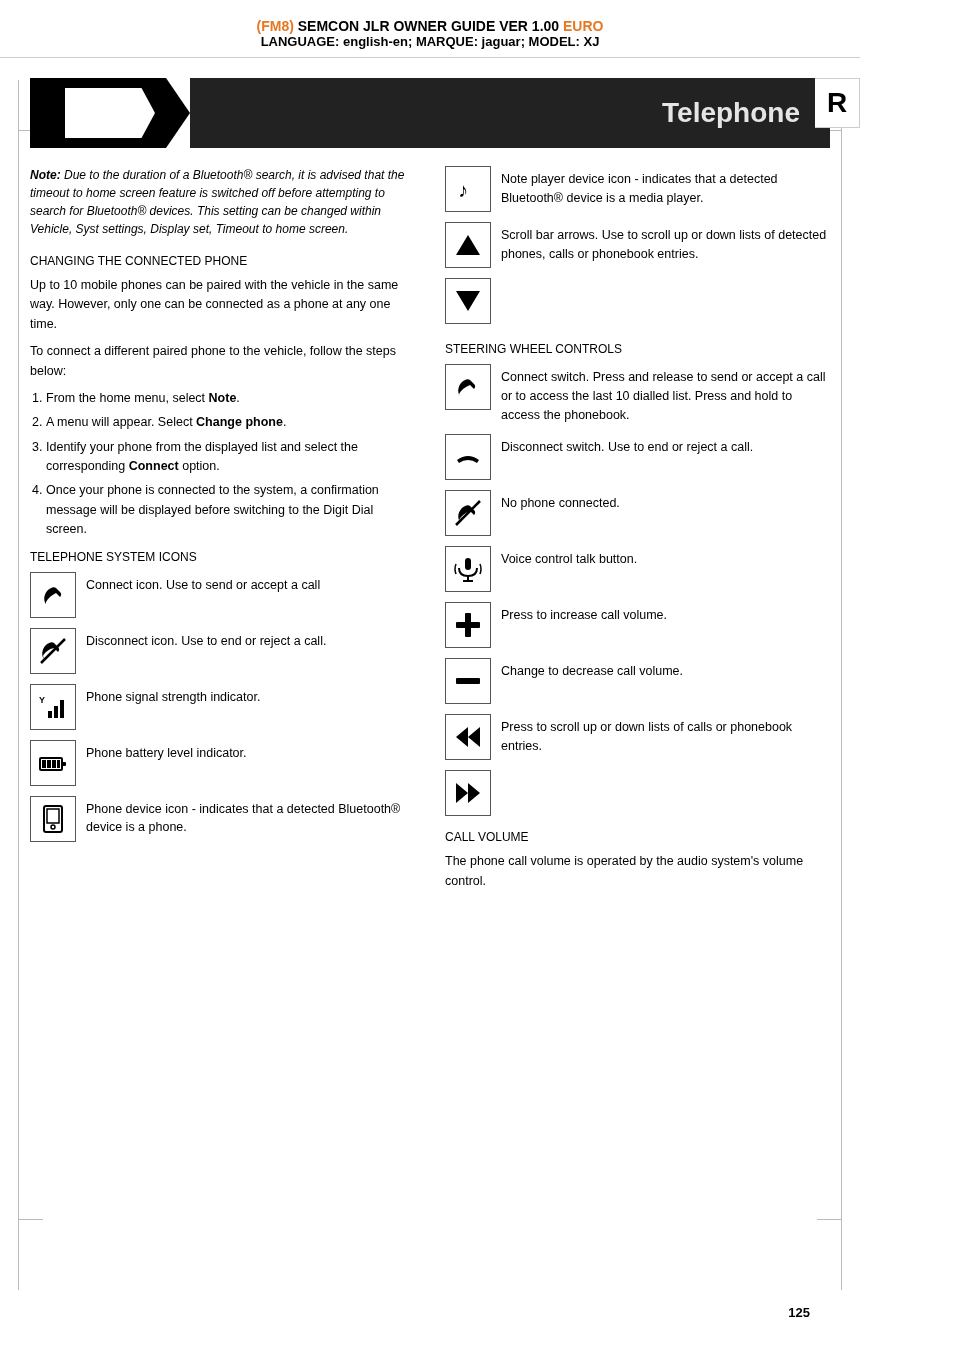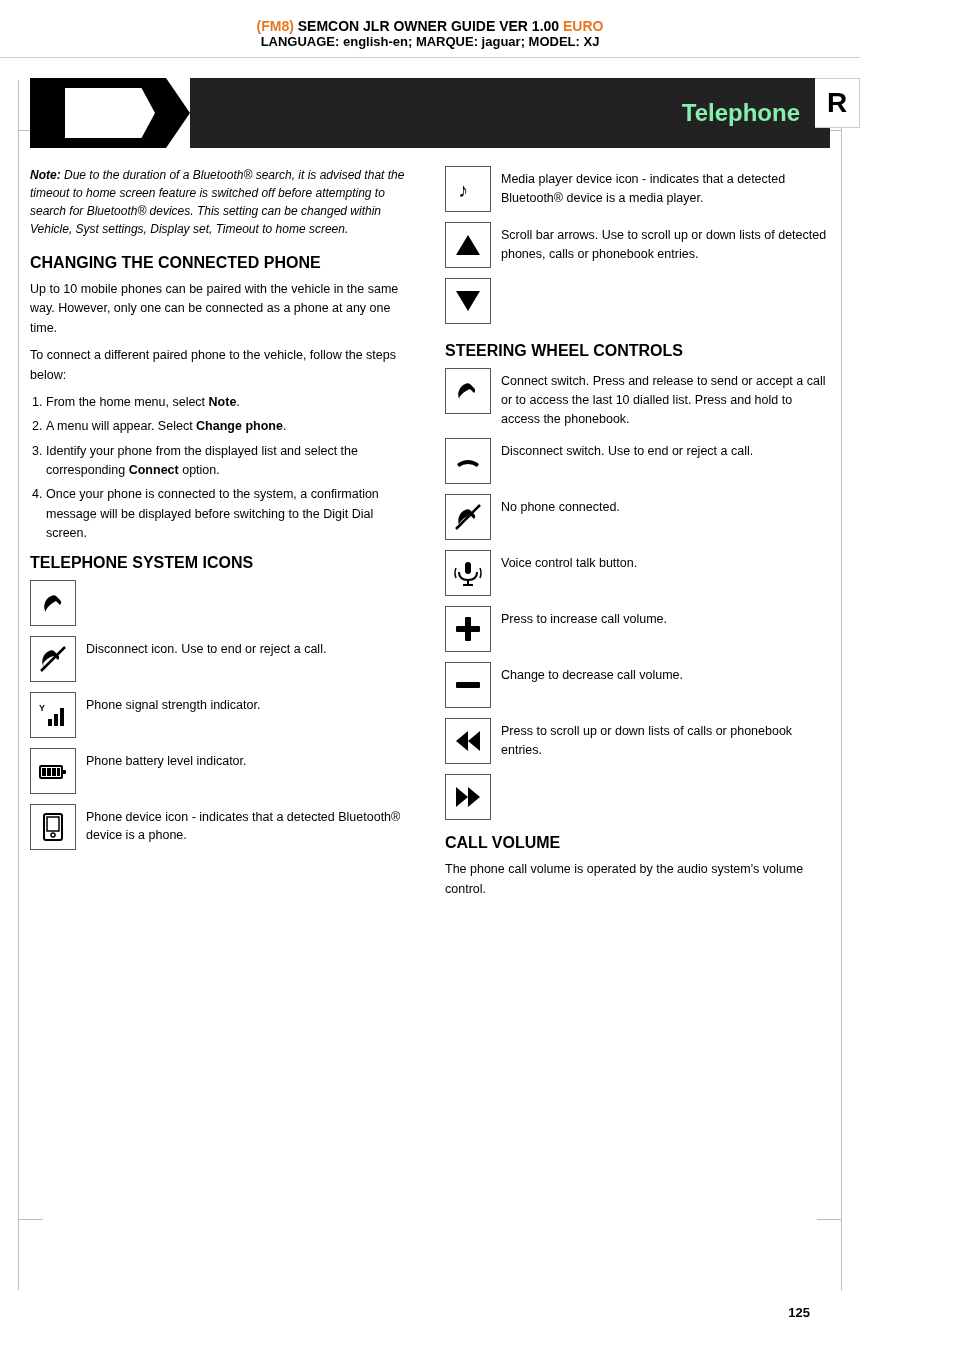--- a/index.html
+++ b/index.html
@@ -63,22 +63,22 @@
     }
     .banner-title-box {
       flex: 1;
       background: #222;
       display: flex;
       align-items: center;
       justify-content: flex-end;
       padding-right: 30px;
     }
     .banner-title-box .section-title {
-      color: #86efac;
-      font-size: 24px;
+      color: #e5e5e5;
+      font-size: 28px;
       font-weight: bold;
     }
     
     .r-tab {
       position: absolute;
       right: -30px;
       top: 0;
       width: 45px;
       height: 50px;
       background: #fff;
@@ -113,22 +113,22 @@
       margin-bottom: 16px;
       line-height: 1.5;
     }
     .note-box .note-label {
       font-weight: bold;
       font-style: italic;
     }
 
     
     .section-heading {
-      font-size: 16px;
-      font-weight: bold;
+      font-size: 12px;
+      font-weight: normal;
       text-transform: uppercase;
       margin-bottom: 8px;
       margin-top: 4px;
     }
 
     
     .para {
       font-size: 12.5px;
       line-height: 1.55;
       margin-bottom: 8px;
@@ -319,20 +319,21 @@
         </ol>
 
         <div class="section-heading">TELEPHONE SYSTEM ICONS</div>
 
         <div class="icon-row">
           <div class="icon-box">
             <svg class="icon-svg" viewBox="0 0 30 30" xmlns="http://www.w3.org/2000/svg">
               <path d="M8 22 C10 18, 14 15, 18 13 L22 17 C23 16, 24 14, 22 12 L18 8 C16 6, 12 8, 10 10 C6 14, 5 20, 8 24 Z" fill="#000" stroke="none"></path>
             </svg>
           </div>
+          <div class="icon-desc">Connect icon. Use to send or accept a call</div>
         </div>
 
         <div class="icon-row">
           <div class="icon-box">
             <svg class="icon-svg" viewBox="0 0 30 30" xmlns="http://www.w3.org/2000/svg">
 
               <path d="M5 20 C7 16, 11 13, 16 12 L20 16 C21 15, 22 13, 20 11 L16 7 C14 5, 10 7, 8 9 C4 13, 3 19, 6 23 Z" fill="#000"></path>
               <line x1="3" y1="27" x2="27" y2="3" stroke="#000" stroke-width="2.5"></line>
             </svg>
           </div>
@@ -382,21 +383,21 @@
       </div>
 
       <div class="col-right">
 
         <div class="icon-row-right">
           <div class="icon-box-right">
             <svg width="28" height="28" viewBox="0 0 28 28" xmlns="http://www.w3.org/2000/svg">
               <text x="4" y="22" font-size="20" font-family="Arial" fill="#000">♪</text>
             </svg>
           </div>
-          <div class="icon-desc-right">Media player device icon - indicates that a detected Bluetooth® device is a media player.</div>
+          <div class="icon-desc-right">Note player device icon - indicates that a detected Bluetooth® device is a media player.</div>
         </div>
 
         <div class="icon-row-right">
           <div class="icon-box-right">
             <svg width="28" height="28" viewBox="0 0 28 28" xmlns="http://www.w3.org/2000/svg">
               <polygon points="14,4 26,24 2,24" fill="#000"></polygon>
             </svg>
           </div>
           <div class="icon-desc-right">Scroll bar arrows. Use to scroll up or down lists of detected phones, calls or phonebook entries.</div>
         </div>

